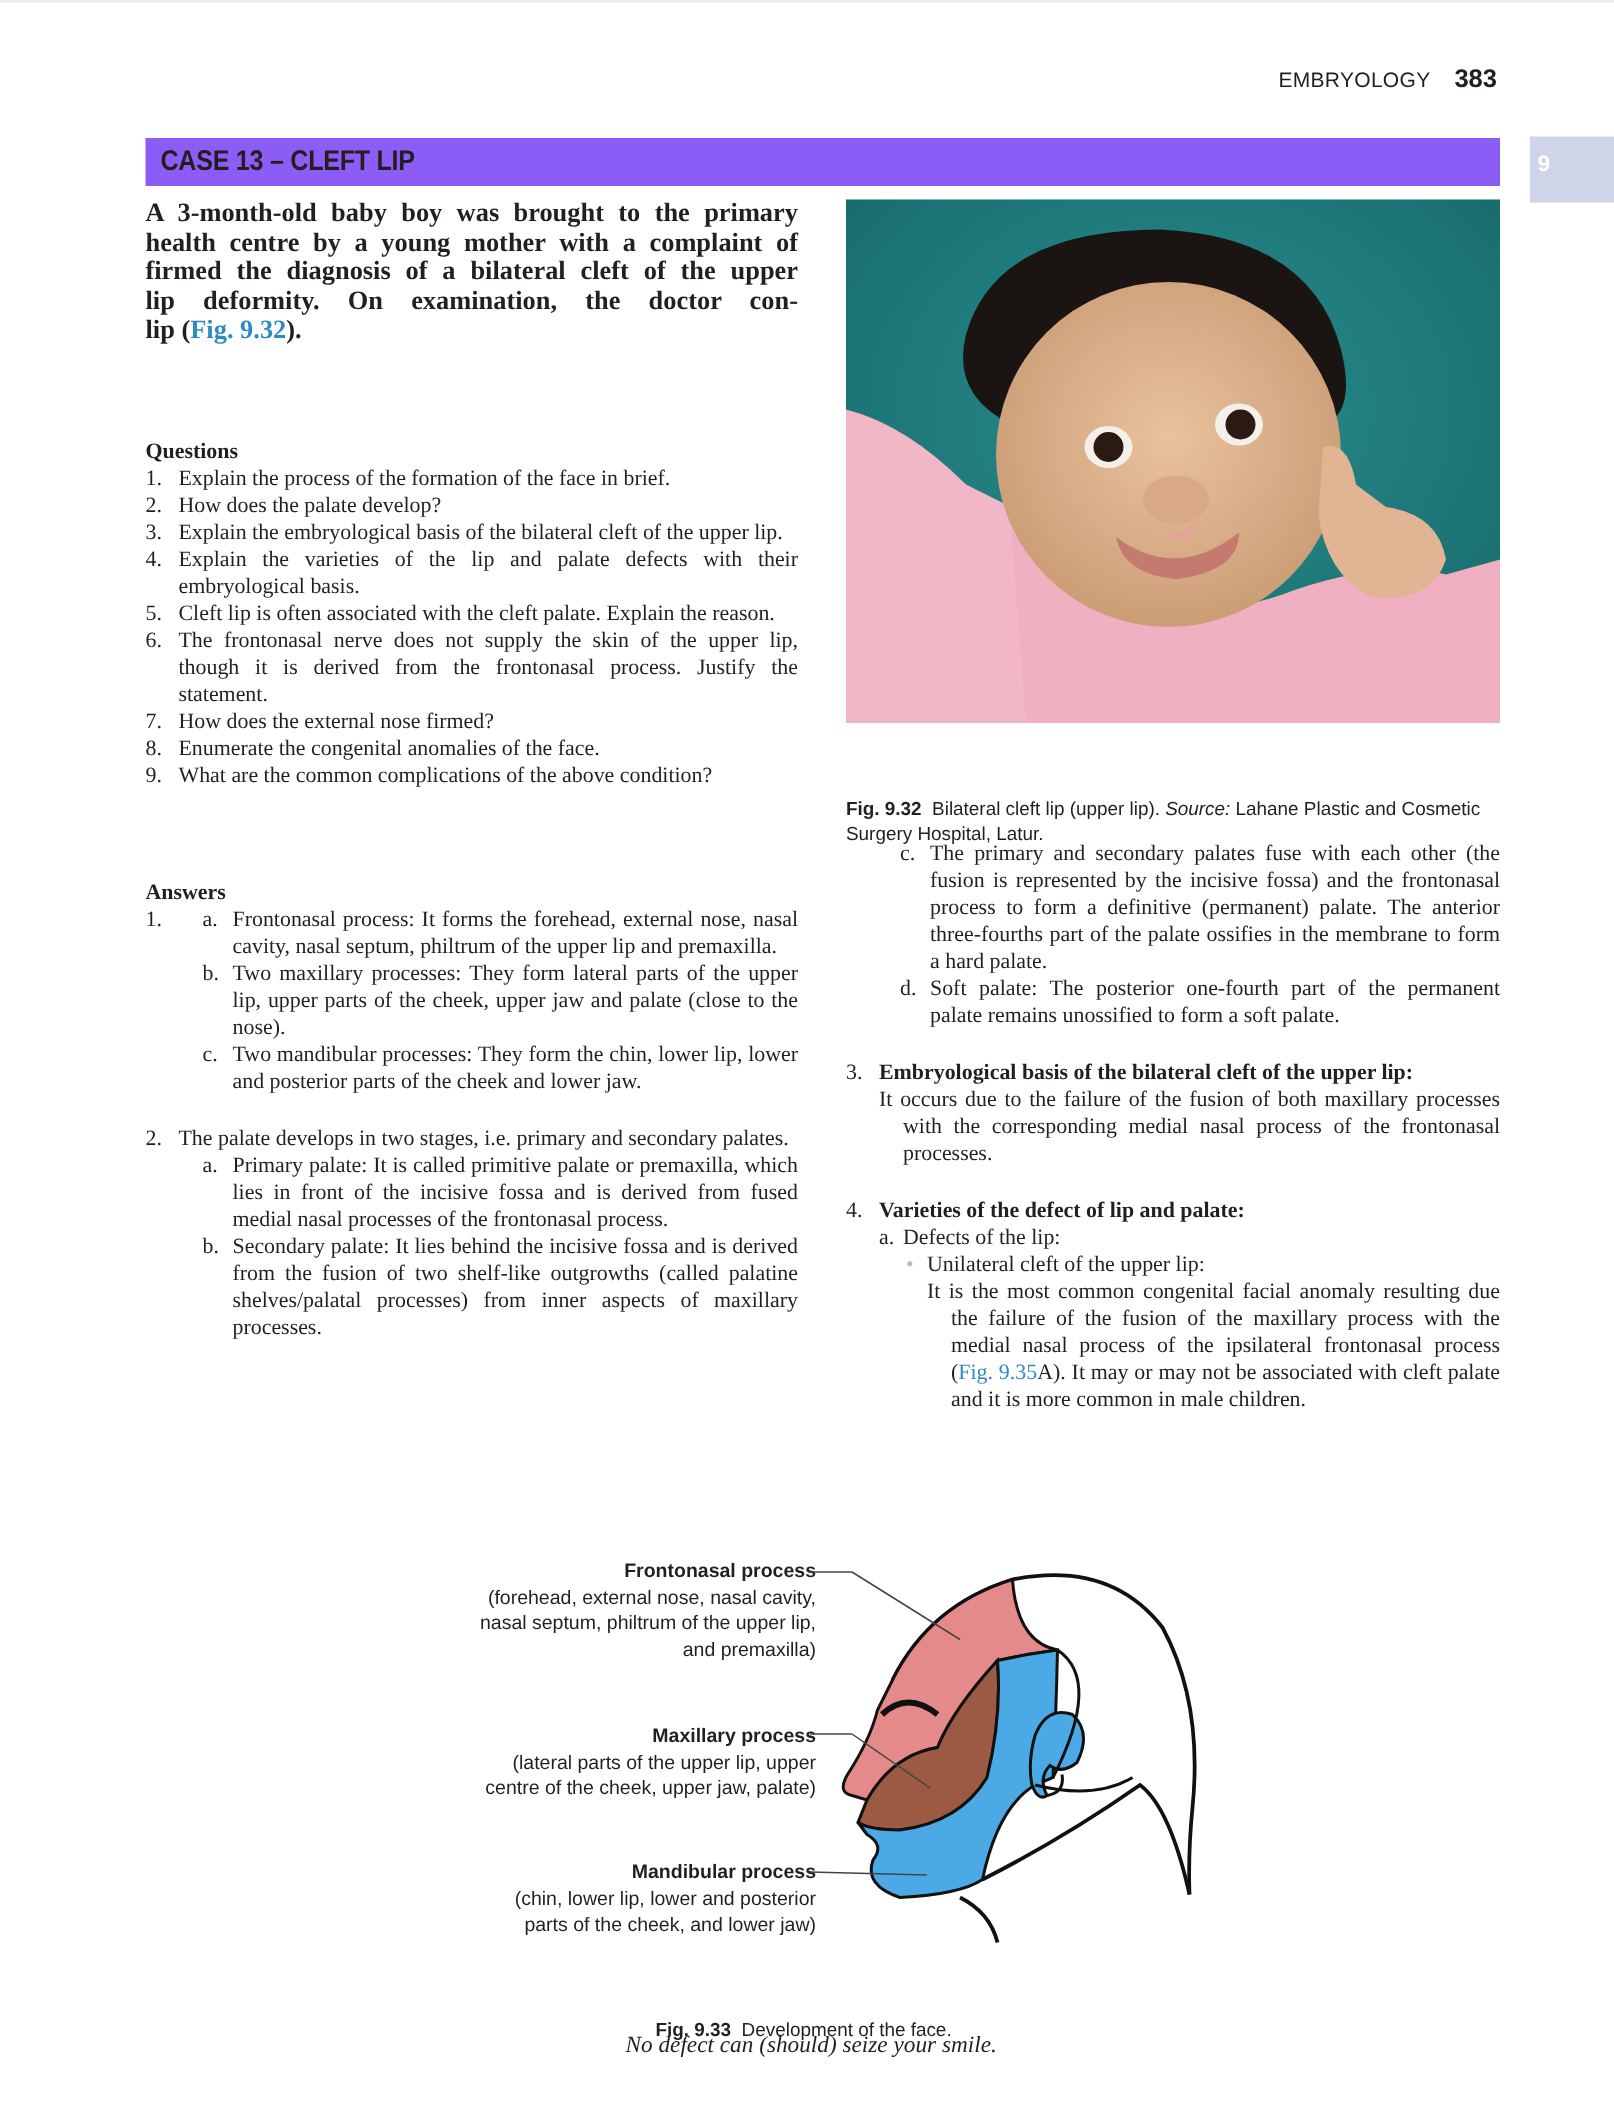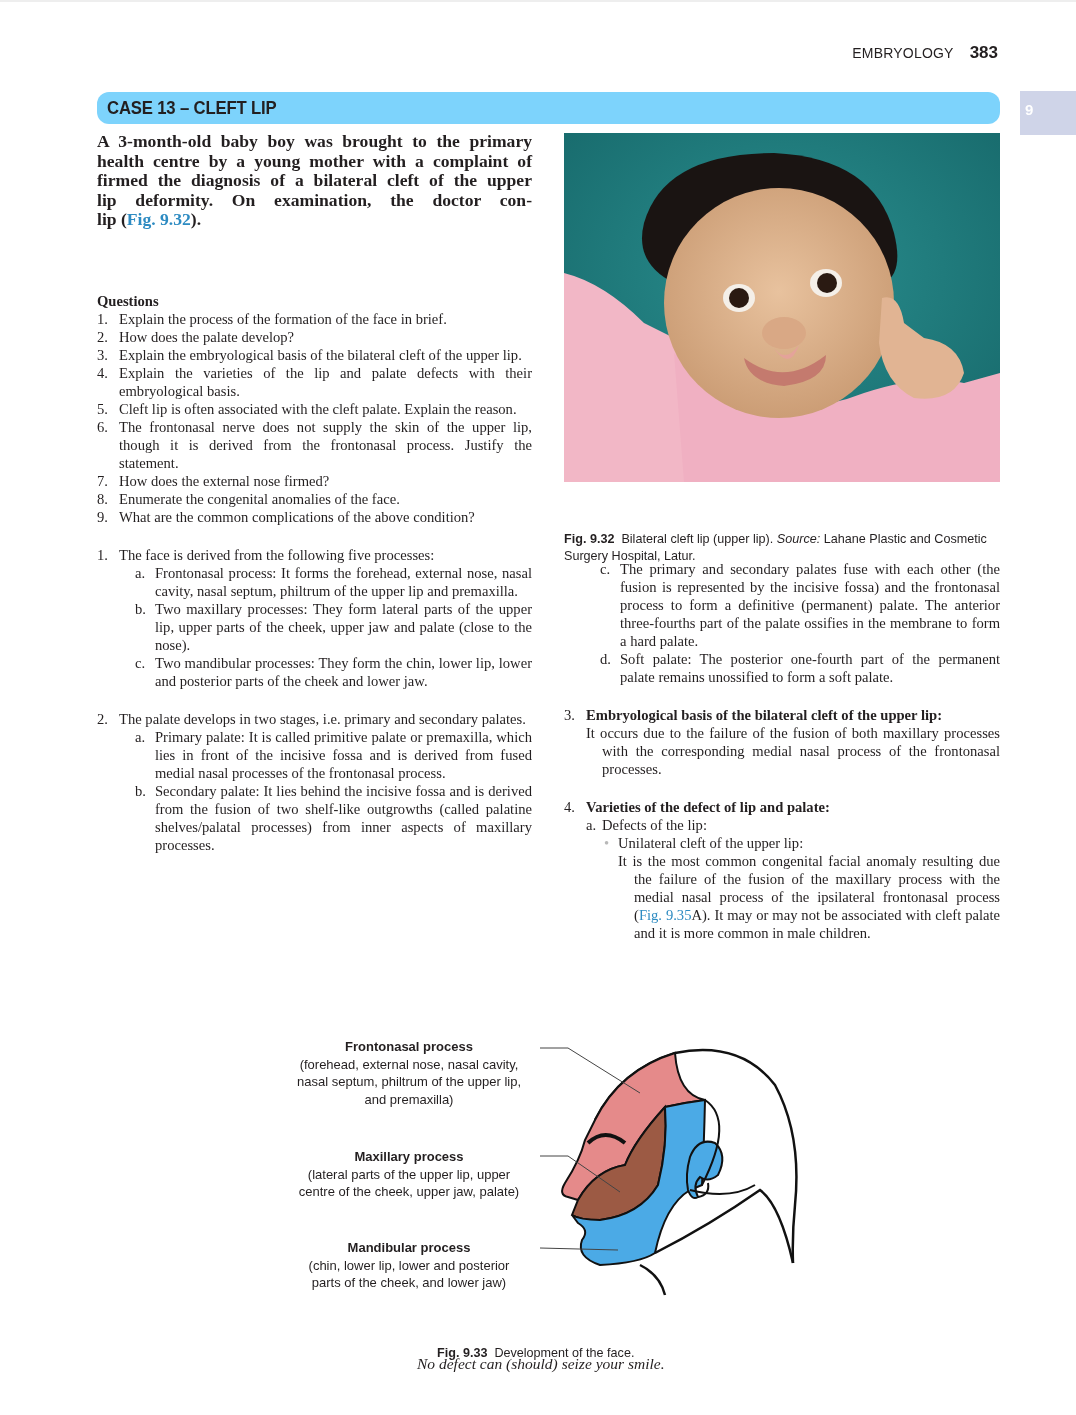--- a/index.html
+++ b/index.html
@@ -5,21 +5,21 @@
   * { box-sizing: border-box; margin: 0; padding: 0; }
   html, body { width: 1076px; height: 1415px; background: #ffffff; overflow: hidden; }
   body { position: relative; font-family: "Liberation Serif", "DejaVu Serif", serif; color: #231f20; }
 
   .topline { position: absolute; left: 0; top: 0; width: 1076px; height: 2px; background: #eeeeee; }
 
   .running-head { position: absolute; top: 43px; right: 78px; display: flex; align-items: baseline; gap: 16px; font-family: "Liberation Sans", "DejaVu Sans", sans-serif; }
   .running-head .section { font-size: 14px; letter-spacing: 0.2px; color: #231f20; }
   .running-head .pageno { font-size: 17px; font-weight: bold; color: #231f20; }
 
-  .case-bar { position: absolute; left: 97px; top: 92px; width: 903px; height: 32px; background: #7dd3fc; border-radius: 12px; }
+  .case-bar { position: absolute; left: 97px; top: 92px; width: 903px; height: 32px; background: #8b5cf6; }
   .case-title { position: absolute; left: 10px; top: 5px; font-family: "Liberation Sans", "DejaVu Sans", sans-serif; font-weight: bold; font-size: 19px; color: #231f20; transform: scaleX(0.88); transform-origin: left center; letter-spacing: -0.2px; }
 
   .chapter-tab { position: absolute; left: 1020px; top: 91px; width: 56px; height: 44px; background: #cfd4e8; }
   .chapter-tab span { position: absolute; left: 5px; top: 10px; font-family: "Liberation Sans", "DejaVu Sans", sans-serif; font-weight: bold; font-size: 15px; color: #ffffff; }
 
   .col-left { position: absolute; left: 97px; top: 132px; width: 435px; }
 
   .intro { font-weight: bold; font-size: 17.6px; line-height: 19.6px; text-align: justify; }
   .intro .line { display: block; text-align: justify; text-align-last: justify; }
   .intro .line.last { text-align-last: left; }
@@ -35,21 +35,21 @@
   .sub .item { position: relative; padding-left: 22px; text-align: justify; }
   .sub .item .num { position: absolute; left: 2px; top: 0; }
 
   .photo { position: absolute; left: 564px; top: 133px; width: 436px; height: 349px; overflow: hidden; background: #1f7f80; }
   .photo svg { display: block; }
 
   .caption { font-family: Liberation Sans, sans-serif; font-size: 12.6px; line-height: 17px; color: #231f20; margin-top: 40px; }
   .caption b { font-weight: bold; }
   .caption i { font-style: italic; }
 
-  .fig33-label { position: absolute; font-family: "Liberation Sans", "DejaVu Sans", sans-serif; font-size: 13px; line-height: 17.5px; text-align: center; color: #231f20; }
+  .fig33-label { position: absolute; font-family: "Liberation Sans", "DejaVu Sans", sans-serif; font-size: 13px; line-height: 17.5px; text-align: right; color: #231f20; }
   .fig33-label .lt { font-weight: bold; display: block; }
   .fig33-label .ld { display: block; }
 
   .diagram { position: absolute; left: 540px; top: 1025px; width: 300px; height: 280px; }
 
   .quote { position: absolute; left: 417px; top: 1355px; font-style: italic; font-size: 15.5px; color: #231f20; }
 </style>
 </head>
 <body>
 
@@ -111,24 +111,24 @@
         <span class="num">8.</span>
         <span class="txt">Enumerate the congenital anomalies of the face.</span>
       </li>
     <li>
         <span class="num">9.</span>
         <span class="txt">What are the common complications of the above condition?</span>
       </li>
   </ol>
 
   <div style="height:20px"></div>
+  <div class="sec-head">Answers</div>
 
   <div class="body-text" style="position:relative;padding-left:22px;">
     <span style="position:absolute;left:0;top:0;">1.</span>
-    <div>The face is derived from the following five processes:</div>
   </div>
   <div class="sub body-text">
     <div class="item"><span class="num">a.</span><span>Frontonasal process: It forms the forehead, external nose, nasal cavity, nasal septum, philtrum of the upper lip and premaxilla.</span></div>
     <div class="item"><span class="num">b.</span><span>Two maxillary processes: They form lateral parts of the upper lip, upper parts of the cheek, upper jaw and palate (close to the nose).</span></div>
     <div class="item"><span class="num">c.</span><span>Two mandibular processes: They form the chin, lower lip, lower and posterior parts of the cheek and lower jaw.</span></div>
   </div>
 
   <div style="height:20px"></div>
   <div class="body-text" style="position:relative;padding-left:22px;">
     <span style="position:absolute;left:0;top:0;">2.</span>

